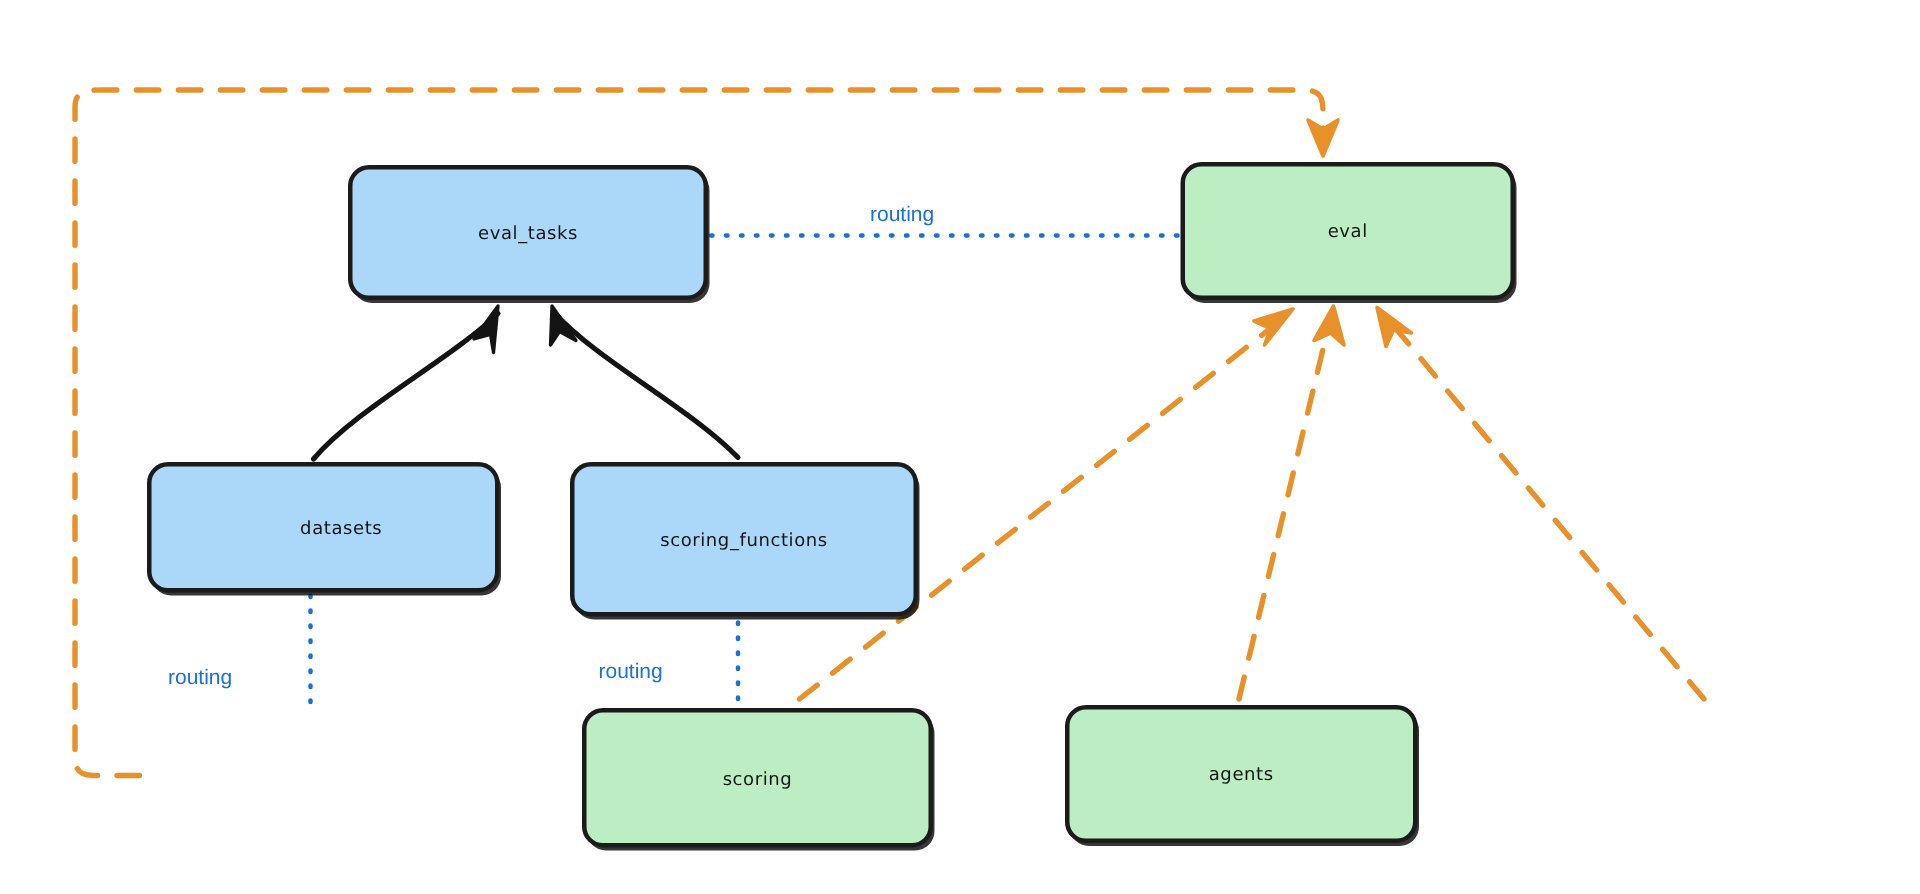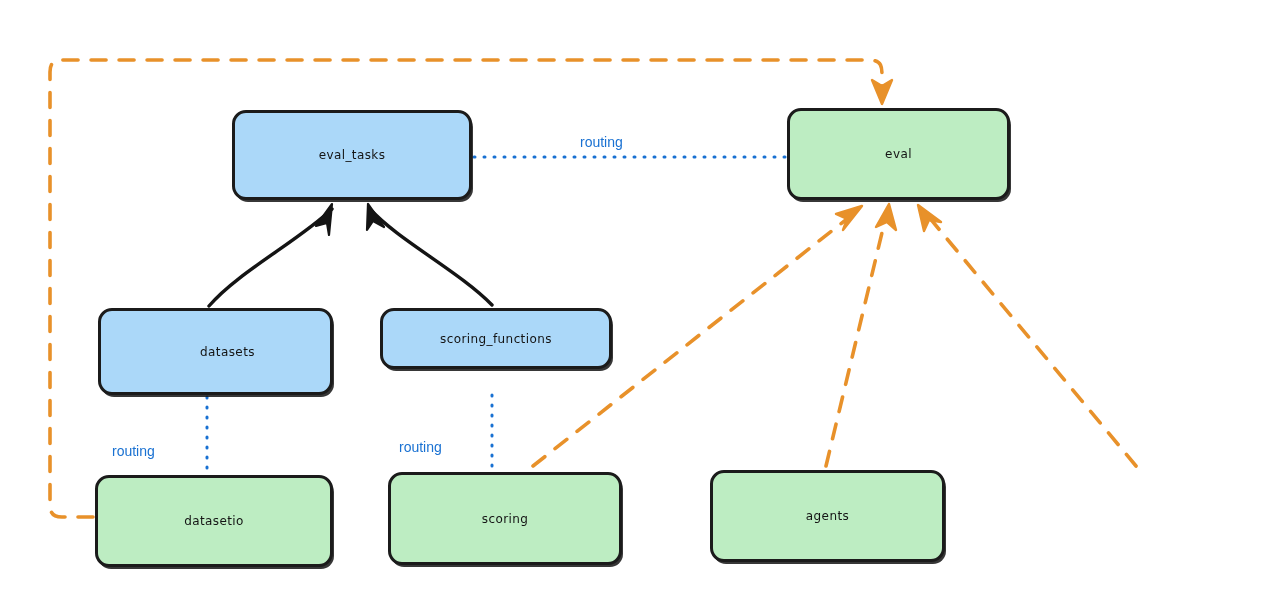--- a/index.html
+++ b/index.html
@@ -110,27 +110,24 @@
   </div>
 
   <div class="node green" style="left:787px; top:108px; width:223px; height:92px;">
     <span class="node-label">eval</span>
   </div>
 
   <div class="node blue" style="left:98px; top:308px; width:235px; height:87px;padding-left:24px;">
     <span class="node-label">datasets</span>
   </div>
 
-  <div class="node blue" style="left:380px; top:308px; width:232px; height:61px;">
+  <div class="node blue" style="left:380px; top:308px; width:232px; height:103px;">
     <span class="node-label">scoring_functions</span>
   </div>
 
-  <div class="node green" style="left:95px; top:475px; width:238px; height:92px;">
-    <span class="node-label">datasetio</span>
-  </div>
 
   <div class="node green" style="left:388px; top:472px; width:234px; height:93px;">
     <span class="node-label">scoring</span>
   </div>
 
   <div class="node green" style="left:710px; top:470px; width:235px; height:92px;align-items:center;">
     <span class="node-label">agents</span>
   </div>
 
 

